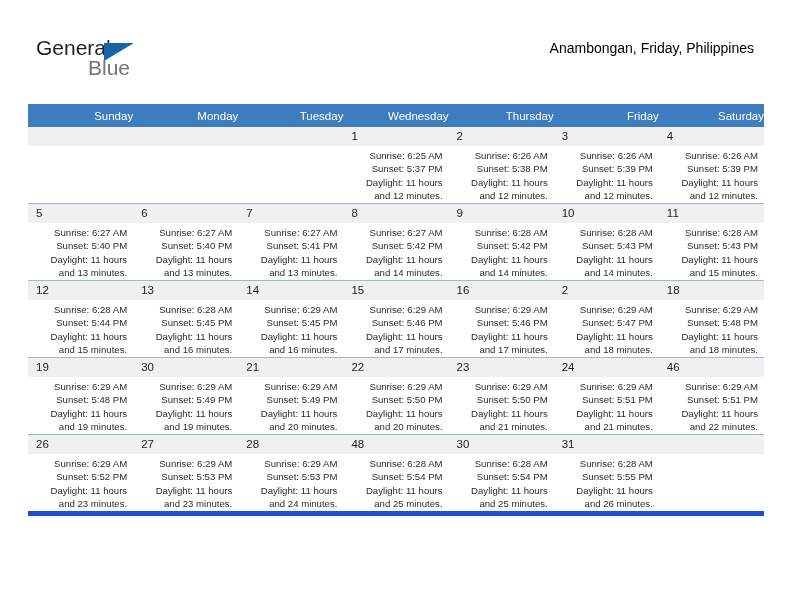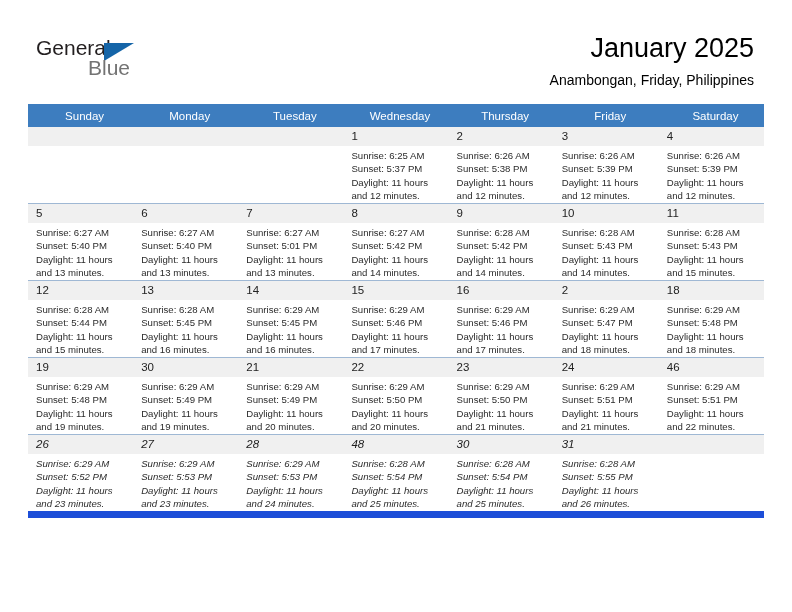--- a/index.html
+++ b/index.html
@@ -90,21 +90,21 @@
     top: 104px;
     width: 736px;
     border-collapse: collapse;
     table-layout: fixed;
   }
   .calendar th {
     background: #3d7dbf;
     color: #ffffff;
     font-size: 11.5px;
     font-weight: normal;
-    text-align: center;
+    text-align: right;
     padding: 5px 0 5px 8px;
     height: 13px;
     border: none;
   }
   .calendar td {
     vertical-align: top;
     padding: 0;
     height: 76px;
     border-top: 1px solid #9fb8d4;
     background: #ffffff;
@@ -122,47 +122,46 @@
     color: #222222;
     padding: 3px 0 3px 8px;
     height: 13px;
     line-height: 13px;
   }
   .daynum.empty {
     color: transparent;
   }
   .cell-body {
     padding: 3px 6px 0 8px;
+    text-align: right;
   }
   .cell-line {
     font-size: 9.6px;
     line-height: 13.4px;
     color: #2b2b2b;
     white-space: nowrap;
   }
   .calendar tbody tr:last-child td {
-    border-bottom: 7px solid #1d4ed8;
-    font-style: italic;
+    border-bottom: 5px solid #1d4ed8;
   }
 </style>
 </head>
 <body>
 
 <div class="page">
 
   <div class="header">
 
     <div class="logo">
       <span class="logo-general">General</span>
       <span class="logo-triangle"></span>
       <span class="logo-blue">Blue</span>
     </div>
 
     <div class="title-block">
-      <h1 class="cal-title">January 2025</h1>
       <div class="cal-subtitle">Anambongan, Friday, Philippines</div>
     </div>
 
   </div>
 
   <table class="calendar">
     <thead>
       <tr>
         <th>Sunday</th>
         <th>Monday</th>
@@ -237,21 +236,21 @@
               <div class="cell-line">Sunrise: 6:27 AM</div>
               <div class="cell-line">Sunset: 5:40 PM</div>
               <div class="cell-line">Daylight: 11 hours</div>
               <div class="cell-line">and 13 minutes.</div>
             </div>
           </td>
           <td>
             <span class="daynum">7</span>
             <div class="cell-body">
               <div class="cell-line">Sunrise: 6:27 AM</div>
-              <div class="cell-line">Sunset: 5:01 PM</div>
+              <div class="cell-line">Sunset: 5:41 PM</div>
               <div class="cell-line">Daylight: 11 hours</div>
               <div class="cell-line">and 13 minutes.</div>
             </div>
           </td>
           <td>
             <span class="daynum">8</span>
             <div class="cell-body">
               <div class="cell-line">Sunrise: 6:27 AM</div>
               <div class="cell-line">Sunset: 5:42 PM</div>
               <div class="cell-line">Daylight: 11 hours</div>

